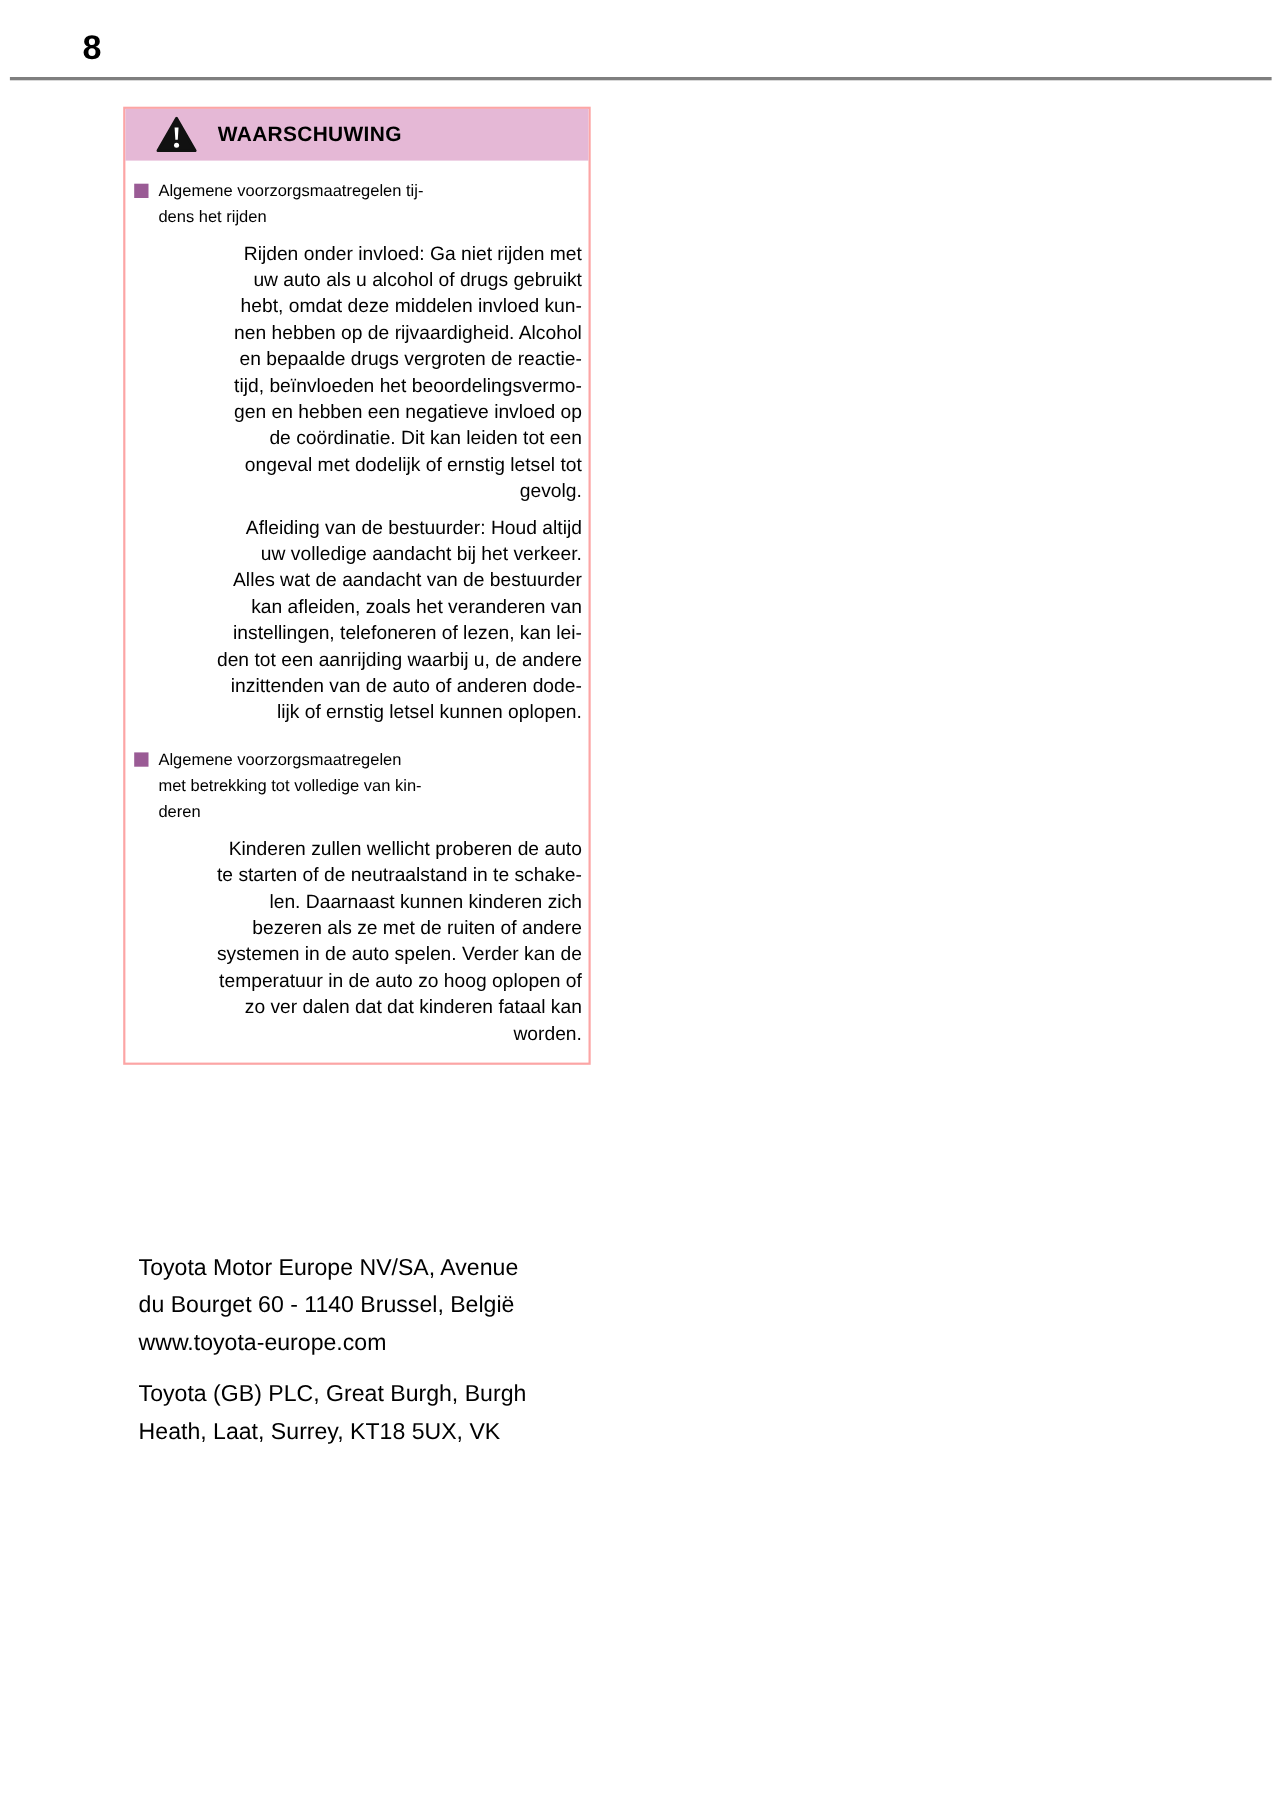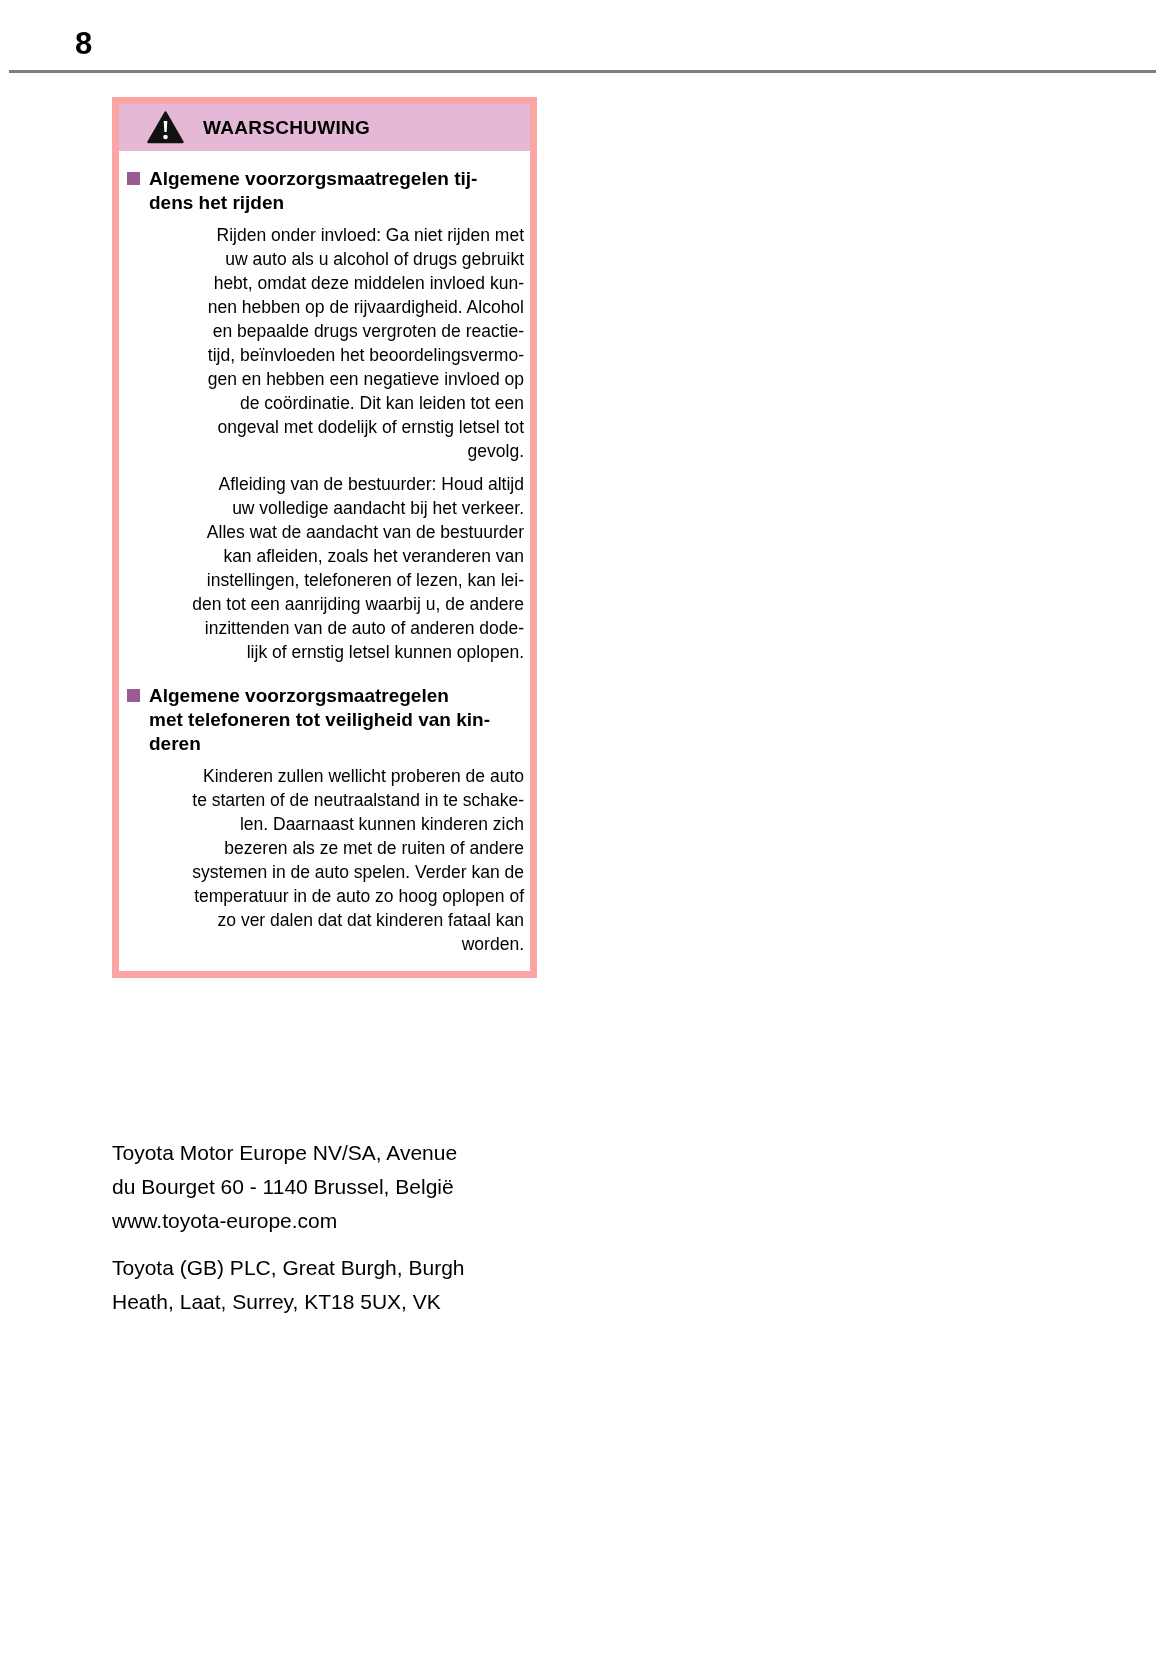--- a/index.html
+++ b/index.html
@@ -16,21 +16,21 @@
     font-size:31px; font-weight:bold;
   }
   .top-rule {
     position:absolute; left:9px; top:70px;
     width:1147px; height:3px;
     background:#7f7f7f;
   }
   .warning-box {
     position:absolute; left:112px; top:97px;
     width:425px;
-    border:7px solid #fca5a5;
+    border:2px solid #fca5a5;
     box-sizing:border-box;
     background:#ffffff;
   }
   .warning-header {
     background:#e5b8d6;
     display:flex; align-items:center;
     padding:7px 10px 7px 28px;
     gap:19px;
     min-height:32px;
   }
@@ -46,33 +46,33 @@
     margin:6px 0 8px 0;
   }
   .section-heading.second { margin-top:20px; }
   .bullet {
     width:13px; height:13px;
     background:#9a5b95;
     margin-top:5px;
     flex:none;
   }
   .heading-text {
-    font-weight:bold;
-    font-size:19px; line-height:24px;
+    font-weight:normal;
+    font-size:15px; line-height:24px;
     margin-left:9px;
     white-space:pre-line;
   }
   .para {
     font-size:17.5px; line-height:24px;
     white-space:pre-line;
     margin:0 0 9px 0;
     text-align:right;
   }
   .addresses {
-    position:absolute; left:112px; top:1136px;
+    position:absolute; left:126px; top:1136px;
     width:470px;
   }
   .address {
     font-size:21px; line-height:34px;
     white-space:pre-line;
     margin-bottom:13px;
   }
   .warning-icon svg { display:block; }
 </style>
 </head>
@@ -119,21 +119,21 @@
 Alles wat de aandacht van de bestuurder
 kan afleiden, zoals het veranderen van
 instellingen, telefoneren of lezen, kan lei-
 den tot een aanrijding waarbij u, de andere
 inzittenden van de auto of anderen dode-
 lijk of ernstig letsel kunnen oplopen.</p>
 
       <div class="section-heading second">
         <span class="bullet"></span>
         <div class="heading-text">Algemene voorzorgsmaatregelen
-met telefoneren tot veiligheid van kin-
+met betrekking tot volledige van kin-
 deren</div>
       </div>
 
       <p class="para">Kinderen zullen wellicht proberen de auto
 te starten of de neutraalstand in te schake-
 len. Daarnaast kunnen kinderen zich
 bezeren als ze met de ruiten of andere
 systemen in de auto spelen. Verder kan de
 temperatuur in de auto zo hoog oplopen of
 zo ver dalen dat dat kinderen fataal kan

